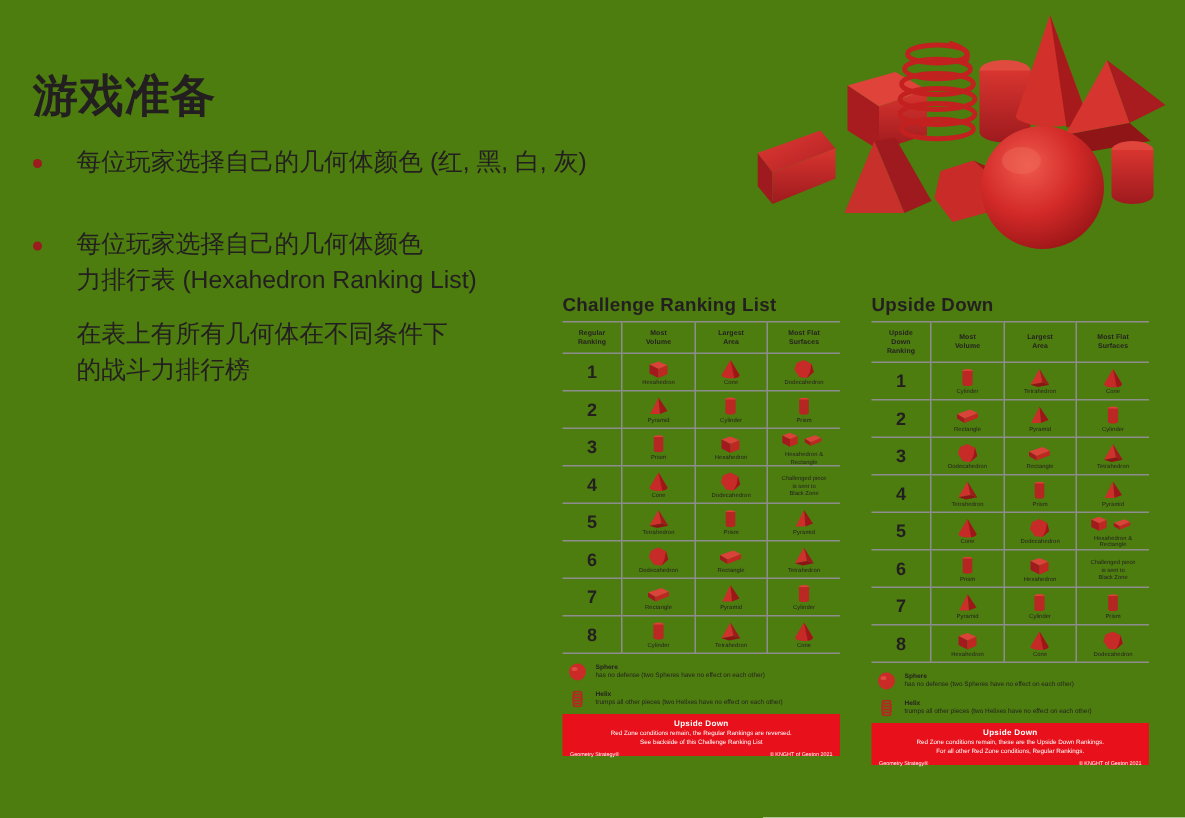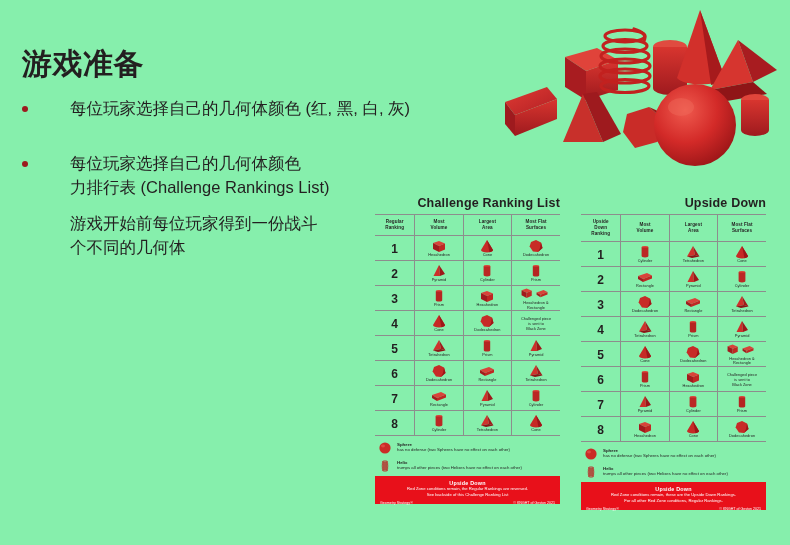--- a/index.html
+++ b/index.html
@@ -2,51 +2,51 @@
 <html><head>
 <meta charset="utf-8">
 <style>
   * { box-sizing: border-box; margin: 0; padding: 0; }
   html, body {
     width: 790px; height: 545px;
     background: #ffffff;
     font-family: "Liberation Sans", "DejaVu Sans", sans-serif;
     overflow: hidden;
   }
-  .slide { position: relative; width: 790px; height: 545px; background: #86efac; }
+  .slide { position: relative; width: 790px; height: 545px; background: #4d7c0f; }
 
   
   .title {
     position: absolute; left: 22px; top: 44px;
     font-size: 30px; font-weight: bold; color: #231f20;
     letter-spacing: 0.5px;
   }
 
   
   .bullets { position: absolute; left: 22px; top: 97px; width: 360px; }
   .bullet-row { display: flex; align-items: flex-start; margin-bottom: 28px; }
   .bullet-dot {
     width: 6px; height: 6px; border-radius: 50%;
     background: #9c1b1e; margin-top: 9px; margin-right: 23px; flex: 0 0 auto;
   }
   .bullet-text { font-size: 16.5px; color: #231f20; line-height: 1.42; }
-  .bullet-text .ln { display: block; white-space: nowrap; margin-left: 19px; }
+  .bullet-text .ln { display: block; white-space: nowrap; }
   .bullet-gap { height: 13px; }
 
   
   .hero { position: absolute; left: 505px; top: 2px; width: 285px; height: 170px; }
   .hero svg { display: block; }
 
   
   .chart { position: absolute; top: 196px; width: 185px; }
   .chart.left  { left: 375px; }
   .chart.right { left: 581px; }
 
   .chart-title {
-    text-align: right; font-size: 12.5px; font-weight: bold;
+    text-align: left; font-size: 12.5px; font-weight: bold;
     color: #231f20; margin-bottom: 4px; letter-spacing: .2px;
   }
   table.rank {
     width: 100%; border-collapse: collapse; table-layout: fixed;
     border-top: 1px solid #8d8d8d;
   }
   table.rank col.c0 { width: 21.5%; }
   table.rank col.cx { width: 26.1%; }
   table.rank th, table.rank td {
     border-bottom: 1px solid #8d8d8d;
@@ -105,24 +105,24 @@
       <div class="bullet-dot"></div>
       <div class="bullet-text">
         <span class="ln">每位玩家选择自己的几何体颜色 (红, 黑, 白, 灰)</span>
       </div>
     </div>
 
     <div class="bullet-row" style="margin-top:32px;">
       <div class="bullet-dot"></div>
       <div class="bullet-text">
         <span class="ln">每位玩家选择自己的几何体颜色</span>
-        <span class="ln">力排行表 (Challenge Rankings List)</span>
+        <span class="ln">力排行表 (Hexahedron Ranking List)</span>
         <span class="bullet-gap" style="display:block"></span>
-        <span class="ln">游戏开始前每位玩家得到一份战斗</span>
-        <span class="ln">个不同的几何体</span>
+        <span class="ln">在表上有所有几何体在不同条件下</span>
+        <span class="ln">的战斗力排行榜</span>
       </div>
     </div>
 
   </div>
 
   <div class="hero">
     <svg width="285" height="170" viewBox="0 0 285 170">
       <defs>
         <linearGradient id="gA" x1="0" y1="0" x2="1" y2="1">
           <stop offset="0%" stop-color="#e03b33"></stop>

